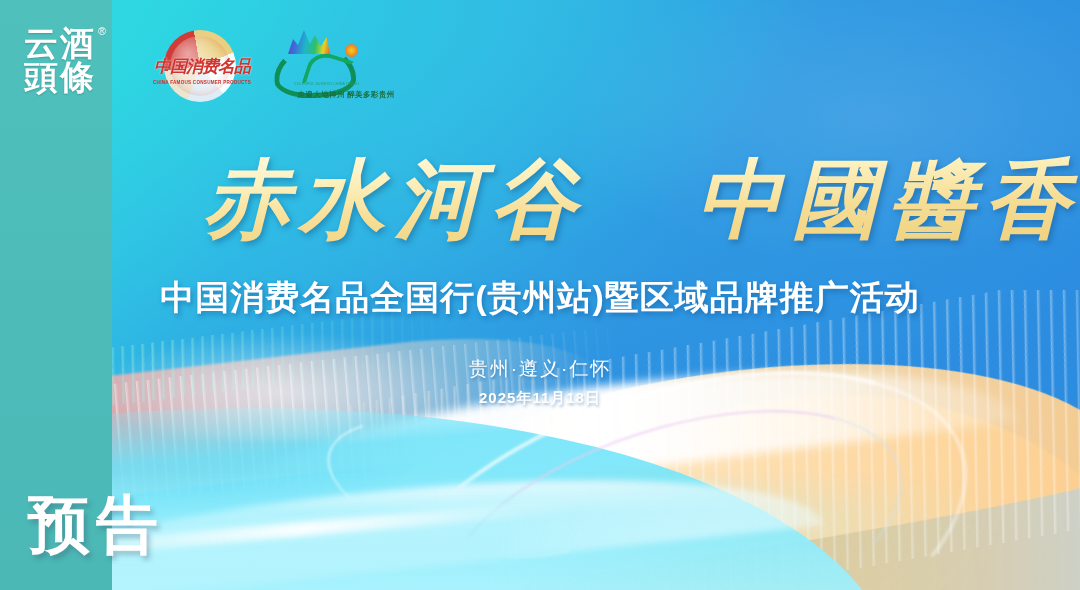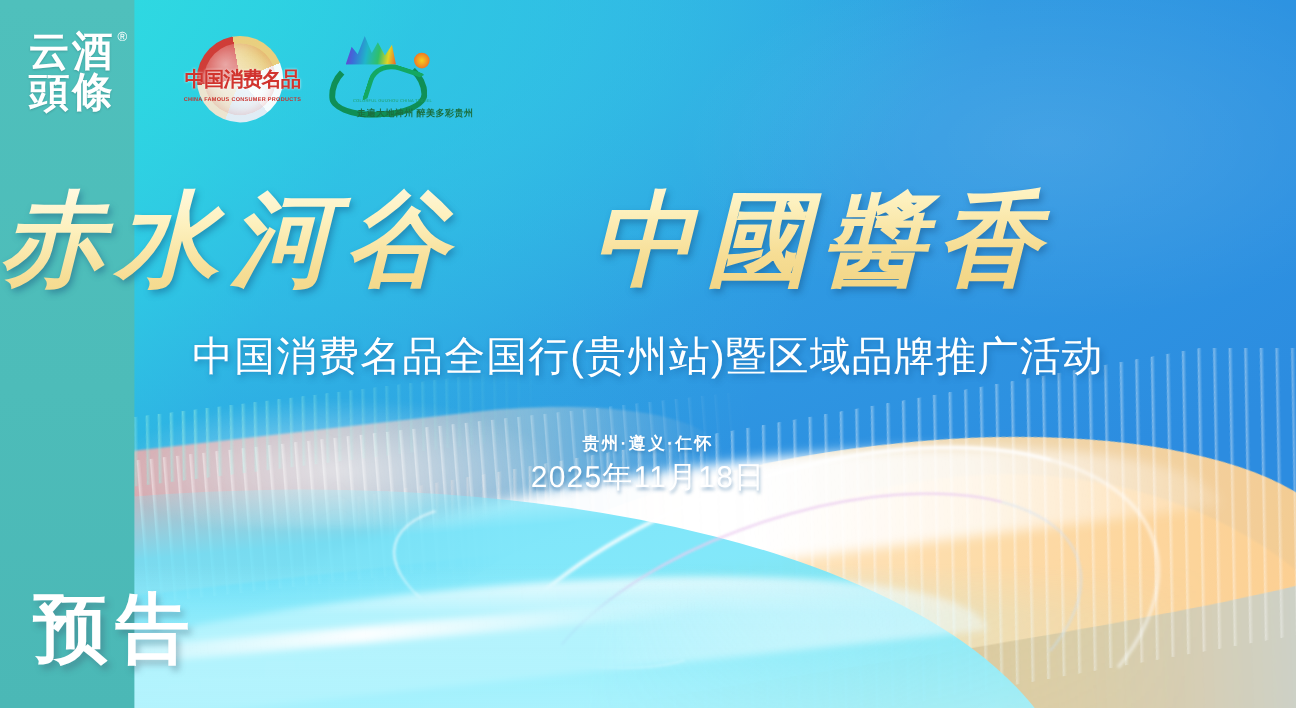--- a/index.html
+++ b/index.html
@@ -211,21 +211,21 @@
     position:absolute;left:20px;top:8px;width:60px;height:60px;border-radius:50%;
     background:
       radial-gradient(circle at 30% 30%, rgba(255,255,255,.55), rgba(255,255,255,0) 55%),
       radial-gradient(circle at 72% 70%, rgba(255,255,255,.45), rgba(255,255,255,0) 55%);
     box-shadow:inset 0 0 10px rgba(216,53,47,.25);
   }
   .logo1 .cn{
     position:absolute;left:2px;top:30px;width:100px;text-align:center;
     color:#d1342e;font-family:"Liberation Serif","DejaVu Serif",serif;
     font-size:17px;line-height:18px;font-weight:700;letter-spacing:-1px;
-    text-shadow:0 0 2px rgba(255,255,255,.9);white-space:nowrap;
+    text-shadow:0 0 2px rgba(255,255,255,.9);white-space:nowrap;font-style:italic;
   }
   .logo1 .en{
     position:absolute;left:0;top:52px;width:104px;text-align:center;
     color:#c9302b;font-size:4.6px;line-height:6px;letter-spacing:.25px;
     font-weight:700;white-space:nowrap;
   }
 
   
   .logo2{position:relative;width:108px;height:78px;}
   .logo2 .crown{
@@ -255,49 +255,49 @@
     color:#1f9c63;font-size:3.4px;line-height:5px;letter-spacing:.2px;white-space:nowrap;
   }
   .logo2 .slogan{
     position:absolute;left:0;top:62px;width:108px;text-align:center;
     color:#1b6f3f;font-family:"Liberation Serif","DejaVu Serif",serif;
     font-size:7.5px;line-height:10px;letter-spacing:.4px;font-weight:700;white-space:nowrap;margin-left:30px;
   }
 
   
   .calli{
-    position:absolute;left:0;right:0;top:152px;text-align:left;
+    position:absolute;left:0;right:0;top:152px;text-align:right;
     font-family:"Liberation Serif","DejaVu Serif",serif;
     font-size:86px;line-height:96px;font-weight:700;
     letter-spacing:10px;
     background:linear-gradient(178deg,#fffbe8 0%,#fdf1bf 30%,#f6dd94 62%,#efd07c 100%);
     -webkit-background-clip:text;background-clip:text;color:transparent;
     filter:drop-shadow(2px 3px 3px rgba(10,60,110,.38));
     white-space:nowrap;
     font-style:italic;
   }
   .calli .gap{display:inline-block;width:46px;}
 
   
   .subtitle{
     position:absolute;left:0;right:0;top:275px;text-align:center;
-    color:#ffffff;font-weight:400;font-size:34px;line-height:44px;letter-spacing:1px;
+    color:#ffffff;font-weight:700;font-size:34px;line-height:44px;letter-spacing:1px;
     text-shadow:
       0 0 1px rgba(40,140,210,.9),
       2px 3px 5px rgba(16,80,140,.45);
     white-space:nowrap;
   }
 
   
   .meta{
     position:absolute;left:0;right:0;top:355px;text-align:center;color:#ffffff;
   }
-  .meta .place{font-size:14px;line-height:28px;font-weight:700;letter-spacing:2px;
+  .meta .place{font-size:19px;line-height:28px;font-weight:400;letter-spacing:2px;
     text-shadow:1px 2px 3px rgba(20,90,150,.40);}
-  .meta .date{font-size:25px;line-height:30px;font-weight:400;letter-spacing:1px;
+  .meta .date{font-size:15px;line-height:30px;font-weight:700;letter-spacing:1px;
     text-shadow:1px 2px 3px rgba(20,90,150,.40);}
 
   
   .yugao{
     position:absolute;left:28px;bottom:22px;
     color:#ffffff;font-family:"Liberation Serif","DejaVu Serif",serif;
     font-size:62px;line-height:86px;font-weight:700;letter-spacing:6px;
     text-shadow:3px 4px 5px rgba(60,90,110,.35);
     white-space:nowrap;
   }

